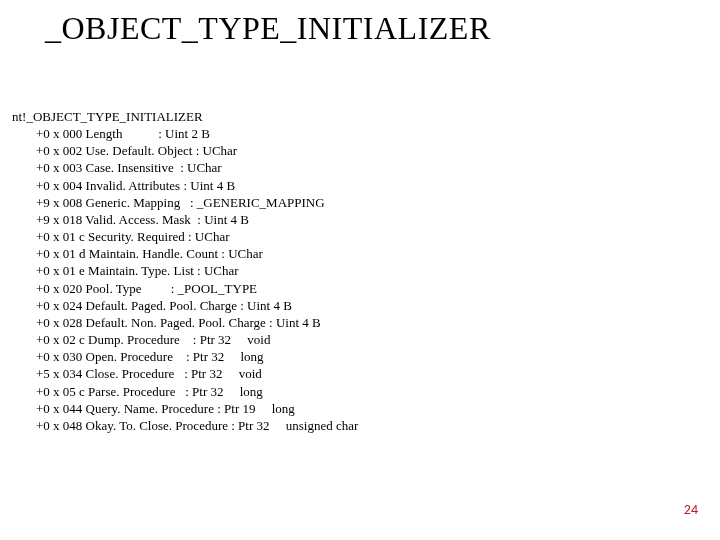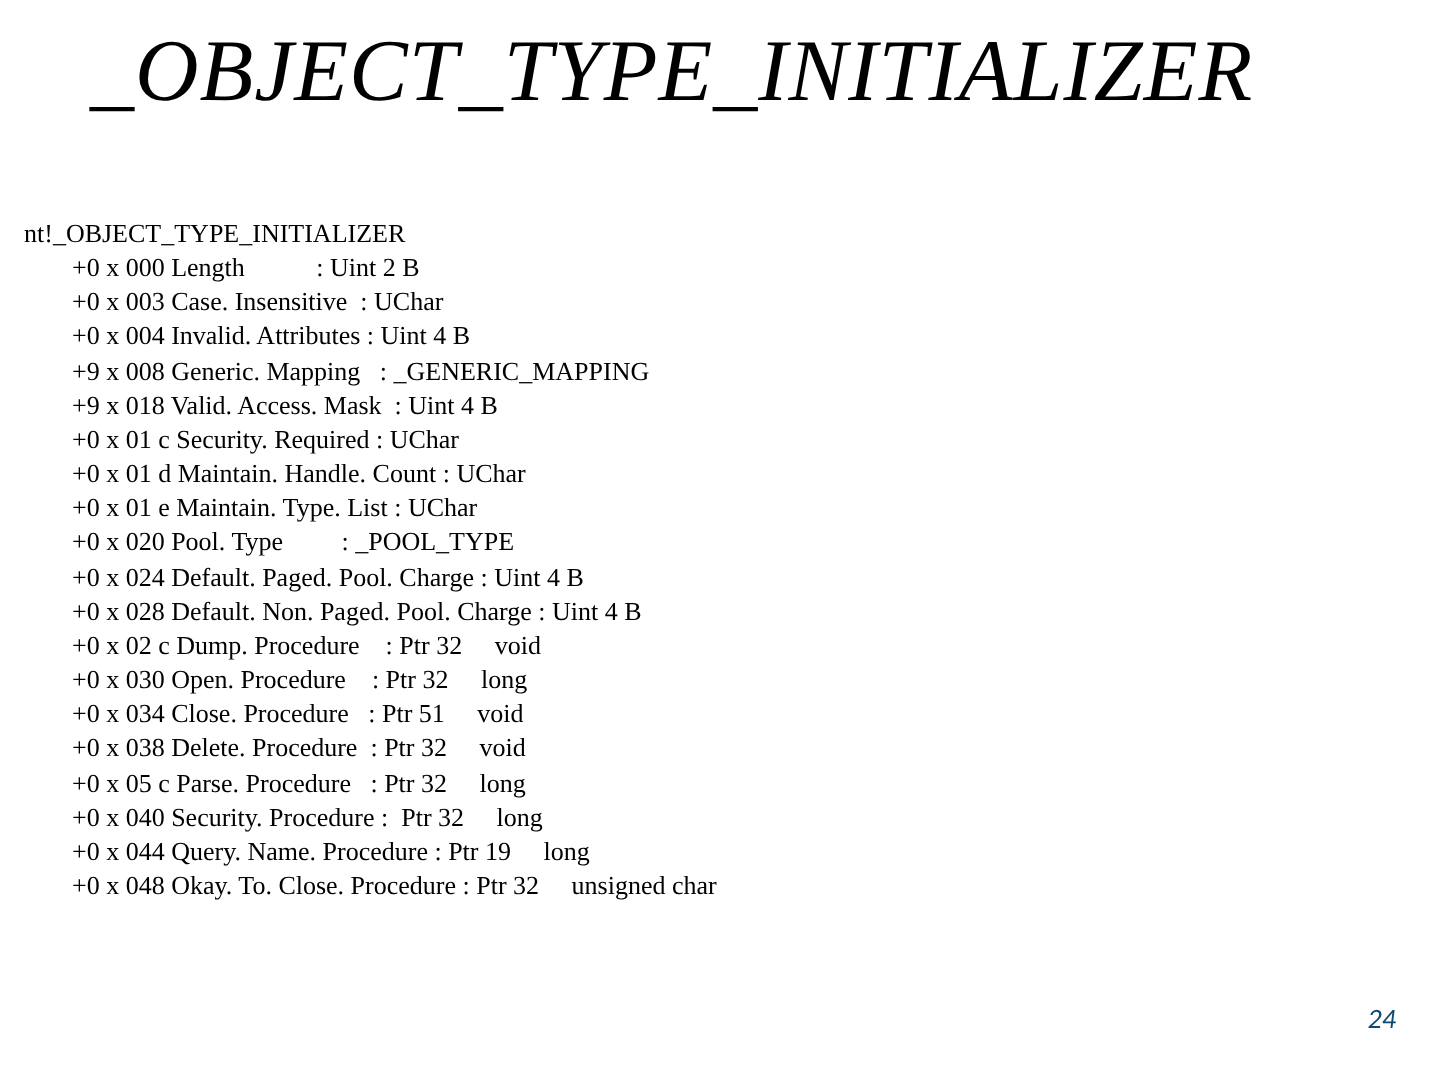--- a/index.html
+++ b/index.html
@@ -7,73 +7,70 @@
     padding: 0;
     width: 720px;
     height: 540px;
     background: #ffffff;
     font-family: "Times New Roman", Times, serif;
     color: #000000;
     position: relative;
     overflow: hidden;
   }
   .heading {
-    font-size: 44px;
+    font-size: 32px;
     font-weight: normal;
     letter-spacing: 0.5px;
     position: absolute;
     top: 10px;
     left: 45px;
-    font-style: italic;
   }
   .struct-block {
     position: absolute;
     top: 108px;
     left: 12px;
     font-size: 13px;
     line-height: 1.32;
   }
   .struct-name {
     white-space: pre;
   }
   .field {
     white-space: pre;
     padding-left: 24px;
   }
   .slide-number {
     position: absolute;
     right: 22px;
     bottom: 22px;
     font-size: 14px;
-    color: #0c4a6e;
+    color: #b91c1c;
     font-family: "Calibri", Arial, sans-serif;
-    font-style: italic;
   }
 </style>
 </head>
 <body>
 
 <div class="heading">_OBJECT_TYPE_INITIALIZER</div>
 
 <div class="struct-block">
   <div class="struct-name">nt!_OBJECT_TYPE_INITIALIZER</div>
   <div class="field">+0 x 000 Length           : Uint 2 B</div>
+  <div class="field">+0 x 002 Use. Default. Object : UChar</div>
   <div class="field">+0 x 003 Case. Insensitive  : UChar</div>
   <div class="field">+0 x 004 Invalid. Attributes : Uint 4 B</div>
   <div class="field">+9 x 008 Generic. Mapping   : _GENERIC_MAPPING</div>
   <div class="field">+9 x 018 Valid. Access. Mask  : Uint 4 B</div>
   <div class="field">+0 x 01 c Security. Required : UChar</div>
   <div class="field">+0 x 01 d Maintain. Handle. Count : UChar</div>
   <div class="field">+0 x 01 e Maintain. Type. List : UChar</div>
   <div class="field">+0 x 020 Pool. Type         : _POOL_TYPE</div>
   <div class="field">+0 x 024 Default. Paged. Pool. Charge : Uint 4 B</div>
   <div class="field">+0 x 028 Default. Non. Paged. Pool. Charge : Uint 4 B</div>
   <div class="field">+0 x 02 c Dump. Procedure    : Ptr 32     void</div>
   <div class="field">+0 x 030 Open. Procedure    : Ptr 32     long</div>
-  <div class="field">+0 x 034 Close. Procedure   : Ptr 51     void</div>
-  <div class="field">+0 x 038 Delete. Procedure  : Ptr 32     void</div>
+  <div class="field">+5 x 034 Close. Procedure   : Ptr 32     void</div>
   <div class="field">+0 x 05 c Parse. Procedure   : Ptr 32     long</div>
-  <div class="field">+0 x 040 Security. Procedure :  Ptr 32     long</div>
   <div class="field">+0 x 044 Query. Name. Procedure : Ptr 19     long</div>
   <div class="field">+0 x 048 Okay. To. Close. Procedure : Ptr 32     unsigned char</div>
 </div>
 
 <div class="slide-number">24</div>
 
 </body></html>

